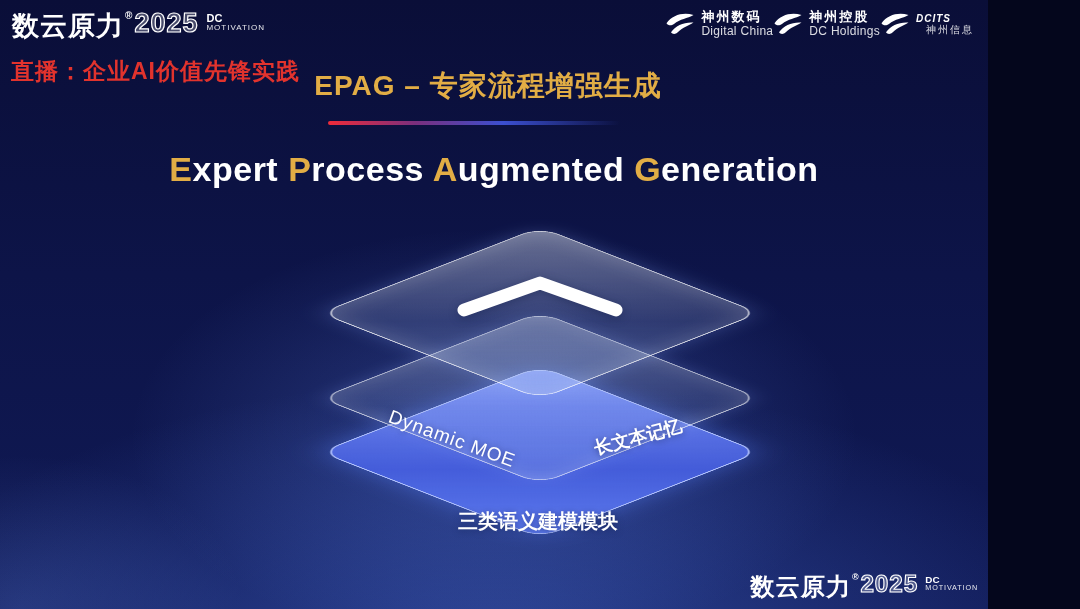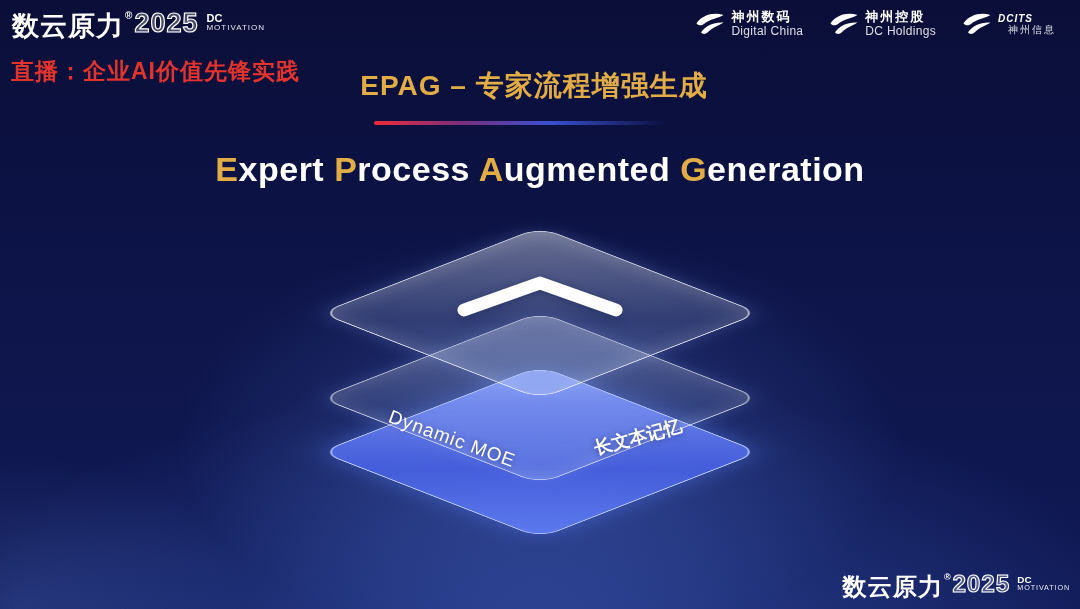--- a/index.html
+++ b/index.html
@@ -1,18 +1,18 @@
 <!DOCTYPE html>
 <html><head>
 <meta charset="utf-8">
 <style>
   * { margin:0; padding:0; box-sizing:border-box; }
   html,body { background:#04061c; }
   .slide {
-    position:relative; width:1080px; height:609px; overflow:hidden;
+    position:relative; width:988px; height:609px; overflow:hidden;
     font-family:"Liberation Sans", sans-serif; color:#fff;
     background:
       radial-gradient(ellipse 520px 300px at 50% 72%, rgba(110,150,255,0.28), rgba(110,150,255,0) 70%),
       radial-gradient(ellipse 950px 430px at 50% 108%, rgba(80,120,230,0.45), rgba(80,120,230,0) 65%),
       radial-gradient(ellipse 320px 220px at 2% 100%, rgba(120,160,255,0.18), rgba(120,160,255,0) 70%),
       linear-gradient(180deg, #0a0e38 0%, #0d1448 45%, #101a56 100%);
   }
 
   
   .brand { position:absolute; display:flex; align-items:flex-start; gap:8px; white-space:nowrap; }
@@ -32,21 +32,21 @@
   .epag-title { position:absolute; left:50%; top:67px; transform:translateX(-50%); margin-left:-6px;
                 font-size:28px; font-weight:bold; color:#e2ad45; letter-spacing:1px; white-space:nowrap; }
   .divider { position:absolute; left:50%; top:121px; transform:translateX(-50%); margin-left:-20px;
              width:292px; height:4px; border-radius:3px;
              background:linear-gradient(90deg,#ef2b3a 0%, #7a2f7d 30%, #3b4fd0 60%, rgba(30,60,160,0) 100%); }
   .subtitle { position:absolute; left:0; right:0; top:150px; text-align:center;
               font-size:34px; font-weight:600; letter-spacing:0.5px; }
   .subtitle .gold { color:#e2ad45; }
 
   
-  .partner-logos { position:absolute; right:24px; top:10px; display:flex; gap:26px; }
+  .partner-logos { position:absolute; right:14px; top:10px; display:flex; }
   .plogo { display:flex; align-items:center; gap:6px; }
   .plogo svg { width:30px; height:24px; display:block; }
   .plogo-text { display:flex; flex-direction:column; line-height:1.15; }
   .plogo-cn { font-size:13px; font-weight:bold; letter-spacing:2px; }
   .plogo-en { font-size:12px; color:rgba(255,255,255,0.85); letter-spacing:0.3px; }
   .plogo-dcits .plogo-cn { font-style:italic; font-size:10px; letter-spacing:1px; }
   .plogo-dcits .plogo-en { font-size:10px; letter-spacing:2px;margin-left:10px; }
 
   
   .scene { position:absolute; inset:0; }
@@ -147,20 +147,21 @@
     <div class="layer layer-middle"></div>
     <div class="layer layer-bottom"></div>
 
     <div class="overlay chevron">
       <svg width="170" height="44" viewBox="0 0 170 44">
         <polyline points="9,36 85,9 161,36" fill="none" stroke="#ffffff" stroke-width="13" stroke-linecap="round" stroke-linejoin="round"></polyline>
       </svg>
     </div>
     <div class="overlay lbl-dynamic">Dynamic MOE</div>
     <div class="overlay lbl-memory">长文本记忆</div>
+    <div class="overlay lbl-bottom">三类语义建模模块</div>
   </div>
 
   <div class="brand brand-bottom">
     <div class="brand-main">
       <span>数云原力</span>
         <span class="brand-reg">®</span>
         <span class="brand-year">2025</span>
     </div>
     <div class="brand-tagline">
       <span class="brand-tag1">DC</span>

